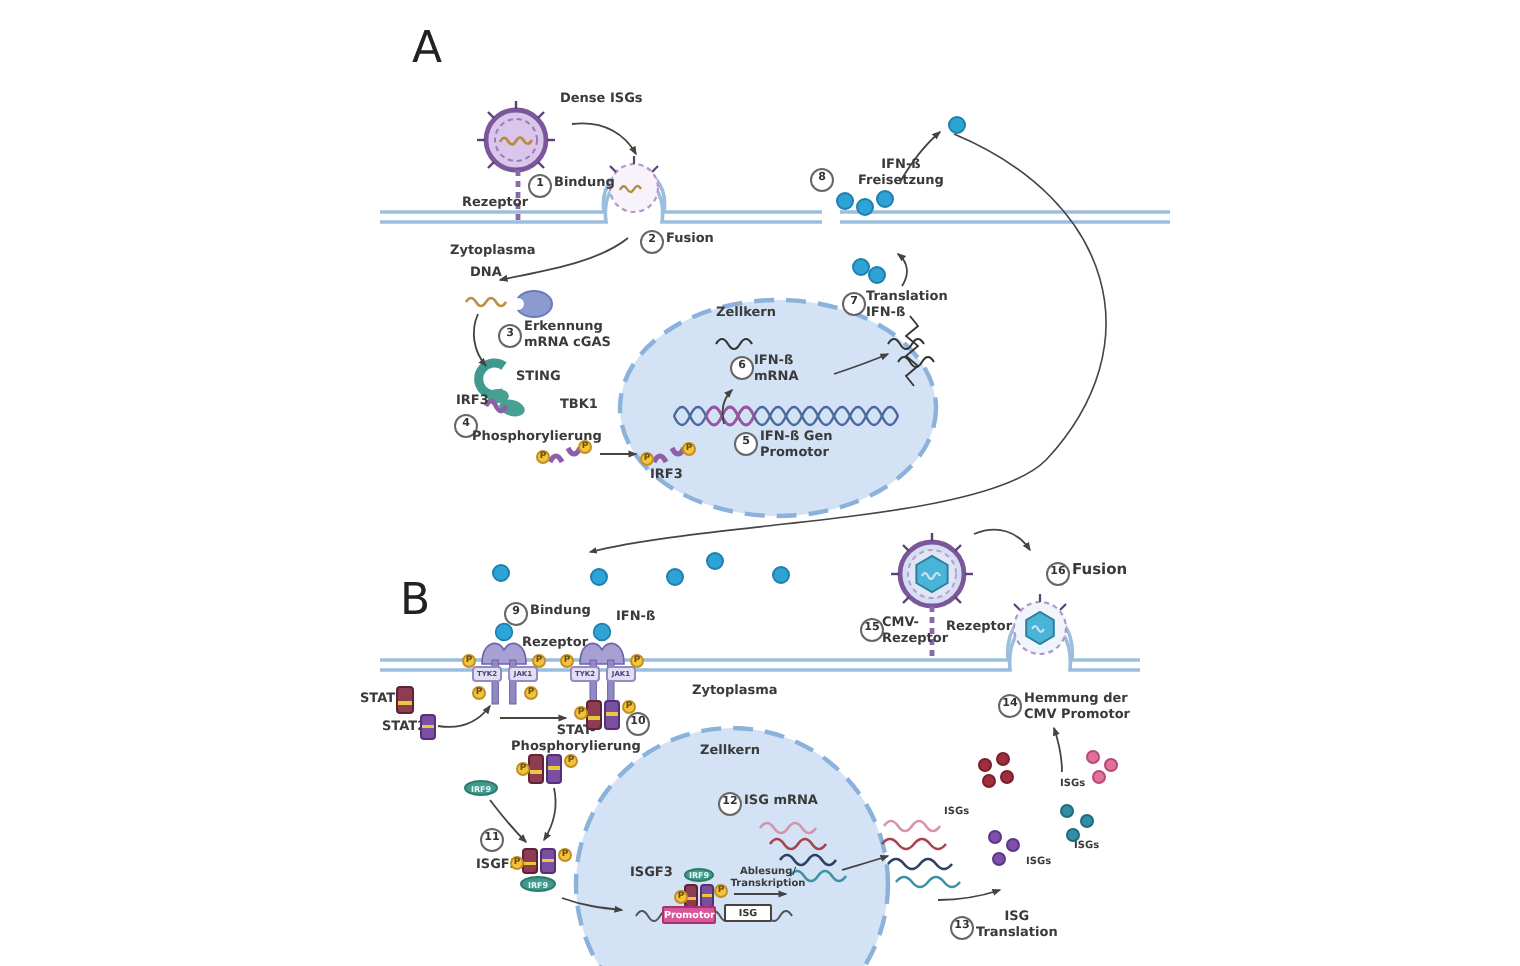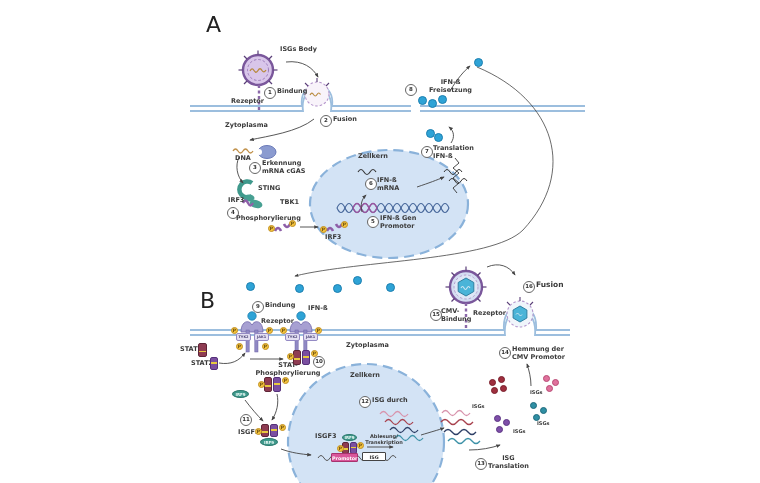--- a/index.html
+++ b/index.html
@@ -195,28 +195,28 @@
     <path d="M367,447 L393,447"></path>
     <path d="M421,435 C431,432 438,430 444,428"></path>
     <path d="M469,450 C481,450 491,448 500,445"></path>
     <path d="M531,386 C531,378 529,370 527,364"></path>
     <path d="M487,267 C499,262 509,266 515,275"></path>
     <path d="M477,67 C556,100 577,172 523,230 C492,261 360,260 295,276" stroke-width="0.8"></path>
   </g>
 </svg>
 
 <div class="lbl big" style="left:206px;top:12px">A</div>
-<div class="lbl" style="left:280px;top:46px">ISGs Body</div>
+<div class="lbl" style="left:280px;top:46px">Dense ISGs</div>
 <div class="lbl" style="left:231px;top:98px">Rezeptor</div>
 <div class="num" style="left:264px;top:87px">1</div>
 <div class="lbl" style="left:277px;top:88px">Bindung</div>
 <div class="num" style="left:320px;top:115px">2</div>
 <div class="lbl" style="left:333px;top:116px">Fusion</div>
 <div class="lbl" style="left:225px;top:122px">Zytoplasma</div>
-<div class="lbl" style="left:235px;top:155px">DNA</div>
+<div class="lbl" style="left:235px;top:133px">DNA</div>
 <div class="num" style="left:249px;top:162px">3</div>
 <div class="lbl" style="left:262px;top:160px">Erkennung
 mRNA cGAS</div>
 <div class="lbl" style="left:258px;top:185px">STING</div>
 <div class="lbl" style="left:228px;top:197px">IRF3</div>
 <div class="lbl" style="left:280px;top:199px">TBK1</div>
 <div class="num" style="left:227px;top:207px">4</div>
 <div class="lbl" style="left:236px;top:215px">Phosphorylierung</div>
 <div class="lbl" style="left:325px;top:234px">IRF3</div>
 <div class="lbl" style="left:358px;top:153px">Zellkern</div>
@@ -259,33 +259,33 @@
 <div class="lbl" style="left:346px;top:342px">Zytoplasma</div>
 <div class="lbl" style="left:180px;top:346px">STAT1</div>
 <div class="lbl" style="left:191px;top:360px">STAT2</div>
 <div class="num" style="left:313px;top:356px">10</div>
 <div class="lbl" style="left:250px;top:362px;width:76px;text-align:center">STAT-
 Phosphorylierung</div>
 <div class="num" style="left:240px;top:414px">11</div>
 <div class="lbl" style="left:238px;top:429px">ISGF3</div>
 <div class="lbl" style="left:350px;top:372px">Zellkern</div>
 <div class="num" style="left:359px;top:396px">12</div>
-<div class="lbl" style="left:372px;top:397px">ISG durch</div>
+<div class="lbl" style="left:372px;top:397px">ISG mRNA</div>
 <div class="lbl" style="left:315px;top:433px">ISGF3</div>
 <div class="lbl tiny" style="left:362px;top:433px;width:44px;text-align:center;font-weight:bold">Ablesung/
 Transkription</div>
 <div class="num" style="left:475px;top:458px">13</div>
 <div class="lbl" style="left:488px;top:455px;text-align:center">ISG
 Translation</div>
 <div class="num" style="left:499px;top:347px">14</div>
 <div class="lbl" style="left:512px;top:346px">Hemmung der
 CMV Promotor</div>
 <div class="num" style="left:430px;top:309px">15</div>
 <div class="lbl" style="left:441px;top:308px">CMV-
-Bindung</div>
+Rezeptor</div>
 <div class="lbl" style="left:473px;top:310px">Rezeptor</div>
 <div class="num" style="left:523px;top:281px">16</div>
 <div class="lbl med" style="left:536px;top:280px">Fusion</div>
 
 <div class="stat s1" style="left:198px;top:343px;width:9px;height:14px"></div>
 <div class="stat s2" style="left:210px;top:357px;width:8px;height:13px"></div>
 
 <div class="jakbox" style="left:236px;top:333px">TYK2</div>
 <div class="jakbox" style="left:254px;top:333px">JAK1</div>
 <div class="jakbox" style="left:285px;top:333px">TYK2</div>

